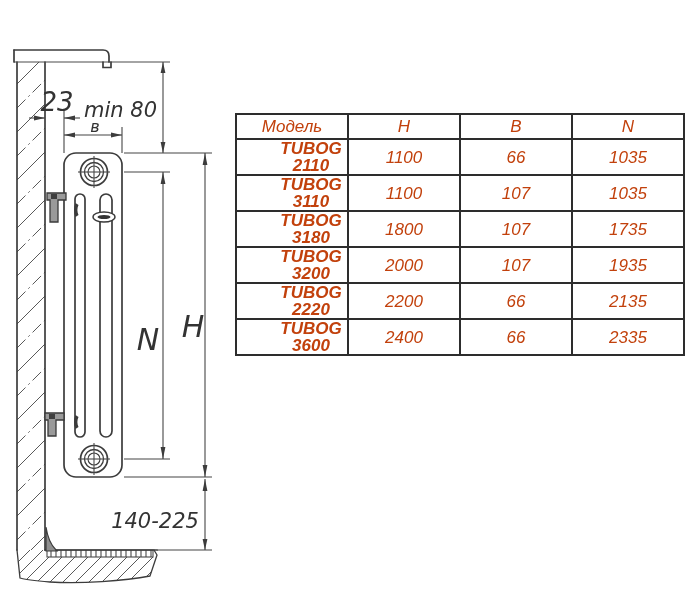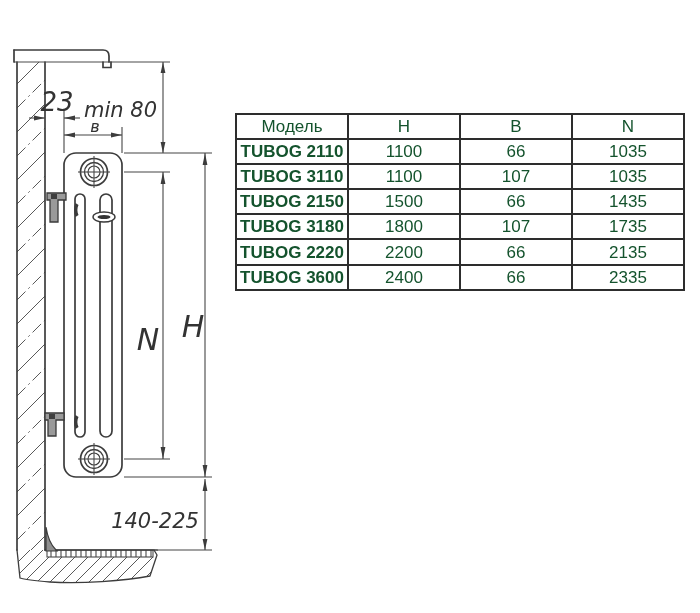--- a/index.html
+++ b/index.html
@@ -19,28 +19,28 @@
   .drawing .hat  { stroke:#5a5a5a; stroke-width:1; fill:none; }
   .drawing .hatd { stroke:#5a5a5a; stroke-width:1; fill:none; stroke-dasharray:12 4 2 4; }
   .drawing text.dimlabel {
     font-family:"DejaVu Sans", sans-serif; font-style:italic;
     fill:#333333; stroke:none;
   }
   
   table.spec {
     position:absolute; left:235px; top:113px; width:450px;
     border-collapse:collapse; table-layout:fixed;
-    color:#14532d; background:#ffffff;
+    color:#c2410c; background:#ffffff;font-style:italic;
   }
   table.spec th, table.spec td {
     border:2px solid #2d2d2d; height:23.1px; padding:0;
     text-align:center; vertical-align:middle;
     font-size:17px; font-weight:normal; line-height:1;
   }
-  table.spec td.model { font-weight:bold; }
+  table.spec td.model { font-weight:bold;padding-left:38px; }
 </style>
 </head>
 <body>
 
 <svg class="drawing" viewBox="0 0 230 613" xmlns="http://www.w3.org/2000/svg">
 
   <defs>
     <clipPath id="wallClip">
         <rect x="17" y="62" width="28" height="488"></rect>
       </clipPath>
@@ -238,32 +238,32 @@
         <td class="num">66</td>
         <td class="num">1035</td>
       </tr>
       <tr>
         <td class="model">TUBOG 3110</td>
         <td class="num">1100</td>
         <td class="num">107</td>
         <td class="num">1035</td>
       </tr>
       <tr>
-        <td class="model">TUBOG 2150</td>
-        <td class="num">1500</td>
-        <td class="num">66</td>
-        <td class="num">1435</td>
-      </tr>
-      <tr>
         <td class="model">TUBOG 3180</td>
         <td class="num">1800</td>
         <td class="num">107</td>
         <td class="num">1735</td>
       </tr>
       <tr>
+        <td class="model">TUBOG 3200</td>
+        <td class="num">2000</td>
+        <td class="num">107</td>
+        <td class="num">1935</td>
+      </tr>
+      <tr>
         <td class="model">TUBOG 2220</td>
         <td class="num">2200</td>
         <td class="num">66</td>
         <td class="num">2135</td>
       </tr>
       <tr>
         <td class="model">TUBOG 3600</td>
         <td class="num">2400</td>
         <td class="num">66</td>
         <td class="num">2335</td>

